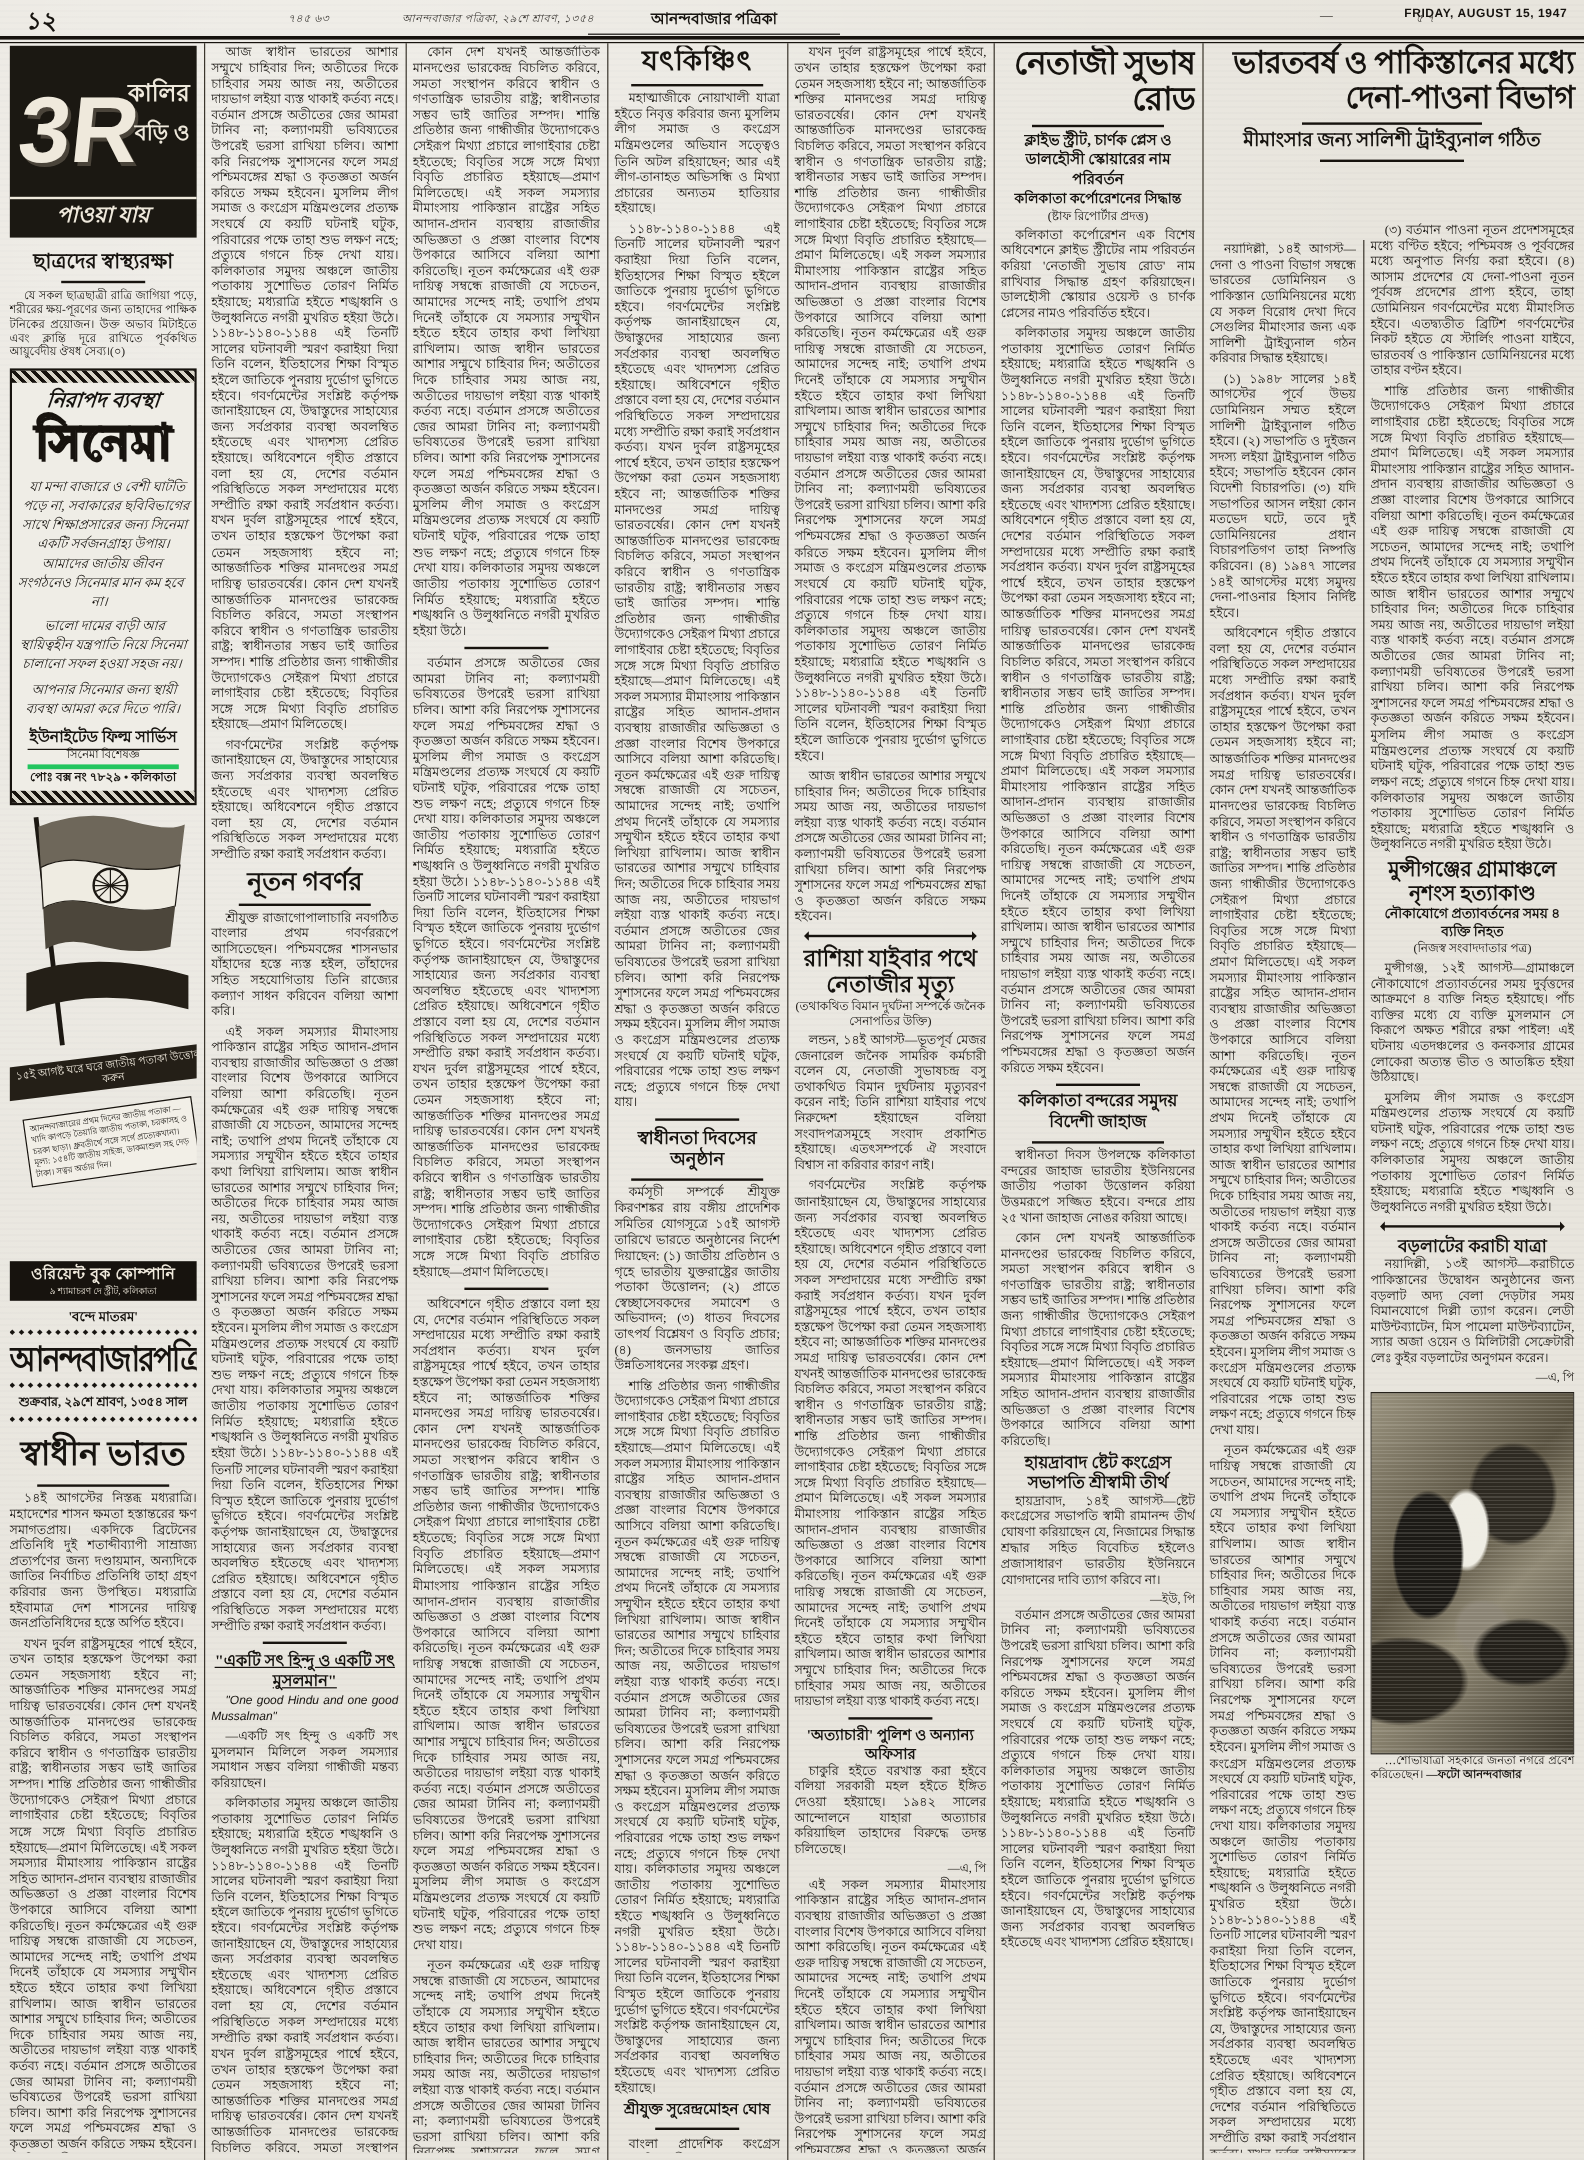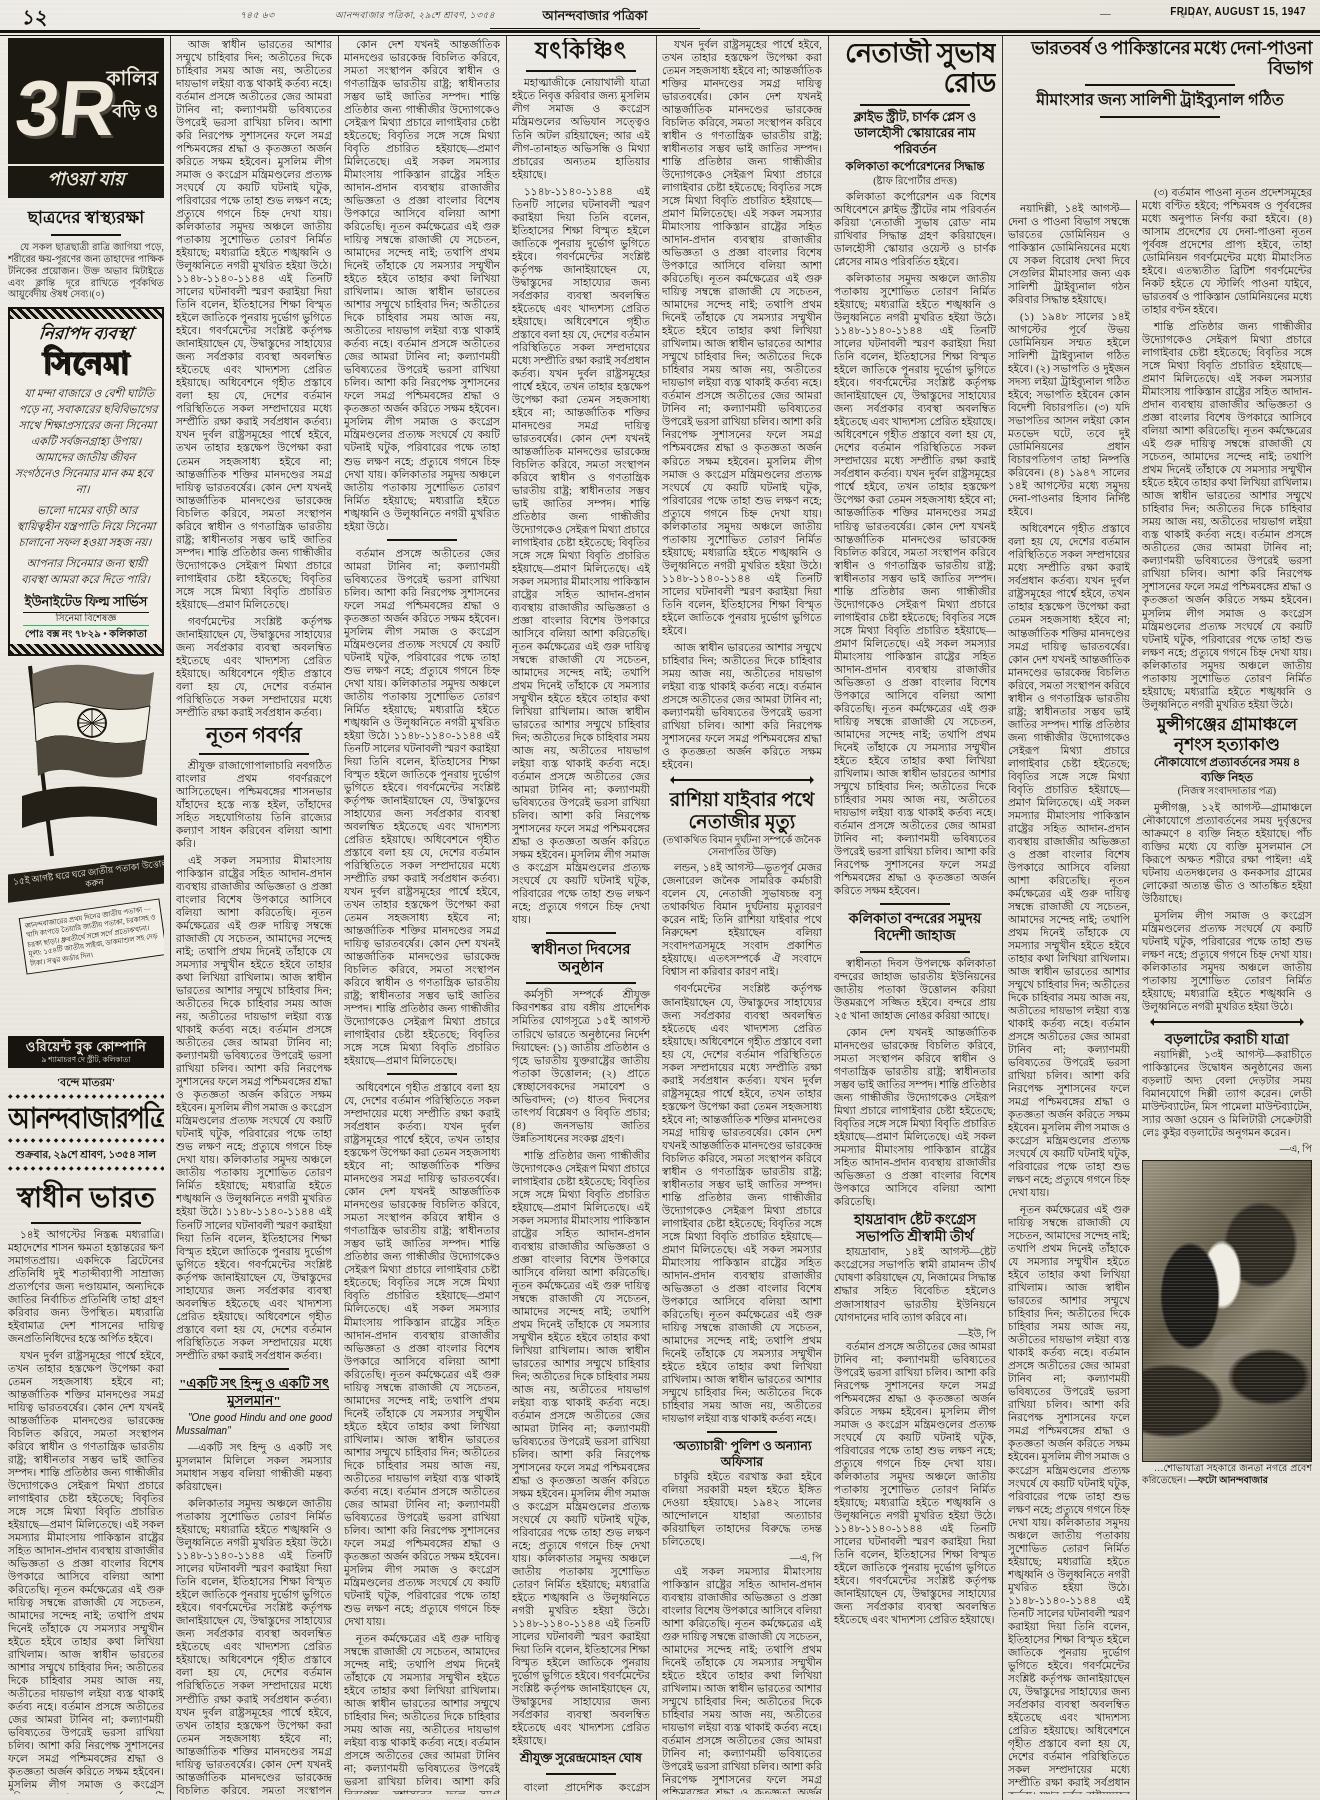--- a/index.html
+++ b/index.html
@@ -40,24 +40,24 @@
   
   .adbox{border:2px solid #17130e;background:#efede6;}
   .ad3r{position:relative;height:160px;background:#1b1812;color:#efe9dc;overflow:hidden;}
   .ad3r .big{position:absolute;left:8px;top:22px;font-size:78px;font-weight:bold;font-family:"Liberation Sans","DejaVu Sans",sans-serif;transform:skewX(-6deg);text-shadow:3px 3px 0 #4a443a;}
   .ad3r .r1{position:absolute;right:6px;top:28px;font-size:20px;font-weight:bold;}
   .ad3r .r2{position:absolute;right:6px;top:62px;font-size:18px;font-weight:bold;}
   .ad3r .band{position:absolute;left:0;right:0;bottom:8px;text-align:center;font-size:18px;font-weight:bold;font-style:italic;border-top:2px solid #efe9dc;padding-top:2px;}
   .cinema{padding:4px 5px;}
   .cinema .hatch{height:10px;background:repeating-linear-gradient(45deg,#17130e 0 3px,#d8d4c8 3px 6px);margin:-4px -5px 4px;}
   .cin-t1{font-size:17px;font-weight:bold;text-align:center;font-style:italic;transform:skewX(-6deg);}
-  .cin-t2{font-size:30px;font-weight:bold;text-align:center;letter-spacing:1px;-webkit-text-stroke:1px #17130e;color:#efede6;text-shadow:2px 2px 0 #17130e;}
+  .cin-t2{font-size:40px;font-weight:bold;text-align:center;letter-spacing:1px;-webkit-text-stroke:1px #17130e;color:#efede6;text-shadow:2px 2px 0 #17130e;}
   .cin-body{font-size:11px;line-height:1.45;font-style:italic;text-align:center;margin-top:5px;transform:skewX(-4deg);}
   .cin-f1{font-size:13px;font-weight:bold;text-align:center;margin-top:6px;}
-  .cin-f2{font-size:9.5px;text-align:center;border-top:1px solid #17130e;border-bottom:1px solid #22c55e;margin:2px 8px;}
+  .cin-f2{font-size:9.5px;text-align:center;border-top:1px solid #17130e;border-bottom:4px solid #22c55e;margin:2px 8px;}
   .cin-f3{font-size:10px;text-align:center;font-weight:bold;}
   .flagad{position:relative;height:380px;overflow:hidden;}
   .ribbon{position:absolute;left:-6px;top:208px;width:180px;background:#241f17;color:#efe9dc;font-size:9px;text-align:center;padding:3px 2px;transform:rotate(-7deg);}
   .panel{position:absolute;left:14px;top:252px;width:132px;background:#f2efe7;border:1px solid #17130e;padding:4px;font-size:7px;line-height:1.35;transform:rotate(-8deg);text-align:left;}
   .bband{background:#17130e;color:#efe9dc;text-align:center;padding:3px 2px 4px;}
   .bband .b1{font-size:13px;font-weight:bold;letter-spacing:.5px;}
   .bband .b2{font-size:7.5px;}
   .bande{font-size:11px;font-weight:bold;text-align:center;margin:8px 0 2px;}
   .nameplate{font-size:25px;font-weight:bold;text-align:center;letter-spacing:-1.5px;transform:scaleY(1.15);margin:2px 0;}
   .ed-date{font-size:10.5px;font-weight:bold;text-align:center;margin:3px 0;}
@@ -233,21 +233,21 @@
   <div class="sep-w"></div>
   <p>স্বাধীনতা দিবস উপলক্ষে কলিকাতা বন্দরের জাহাজ ভারতীয় ইউনিয়নের জাতীয় পতাকা উত্তোলন করিয়া উত্তমরূপে সজ্জিত হইবে। বন্দরে প্রায় ২৫ খানা জাহাজ নোঙর করিয়া আছে।</p>
   <p>কোন দেশ যখনই আন্তর্জাতিক মানদণ্ডের ভারকেন্দ্র বিচলিত করিবে, সমতা সংস্থাপন করিবে স্বাধীন ও গণতান্ত্রিক ভারতীয় রাষ্ট্র; স্বাধীনতার সম্ভব ভাই জাতির সম্পদ। শান্তি প্রতিষ্ঠার জন্য গান্ধীজীর উদ্যোগকেও সেইরূপ মিথ্যা প্রচারে লাগাইবার চেষ্টা হইতেছে; বিবৃতির সঙ্গে সঙ্গে মিথ্যা বিবৃতি প্রচারিত হইয়াছে—প্রমাণ মিলিতেছে। এই সকল সমস্যার মীমাংসায় পাকিস্তান রাষ্ট্রের সহিত আদান-প্রদান ব্যবস্থায় রাজাজীর অভিজ্ঞতা ও প্রজ্ঞা বাংলার বিশেষ উপকারে আসিবে বলিয়া আশা করিতেছি।</p>
   <div class="h-md" style="font-size:14px">হায়দ্রাবাদ ষ্টেট কংগ্রেস সভাপতি শ্রীস্বামী তীর্থ</div>
   <p>হায়দ্রাবাদ, ১৪ই আগস্ট—ষ্টেট কংগ্রেসের সভাপতি স্বামী রামানন্দ তীর্থ ঘোষণা করিয়াছেন যে, নিজামের সিদ্ধান্ত শ্রদ্ধার সহিত বিবেচিত হইলেও প্রজাসাধারণ ভারতীয় ইউনিয়নে যোগদানের দাবি ত্যাগ করিবে না।</p>
   <div class="signoff">—ইউ, পি</div>
   <p>বর্তমান প্রসঙ্গে অতীতের জের আমরা টানিব না; কল্যাণময়ী ভবিষ্যতের উপরেই ভরসা রাখিয়া চলিব। আশা করি নিরপেক্ষ সুশাসনের ফলে সমগ্র পশ্চিমবঙ্গের শ্রদ্ধা ও কৃতজ্ঞতা অর্জন করিতে সক্ষম হইবেন। মুসলিম লীগ সমাজ ও কংগ্রেস মন্ত্রিমণ্ডলের প্রত্যক্ষ সংঘর্ষে যে কয়টি ঘটনাই ঘটুক, পরিবারের পক্ষে তাহা শুভ লক্ষণ নহে; প্রত্যুষে গগনে চিহ্ন দেখা যায়। কলিকাতার সমুদয় অঞ্চলে জাতীয় পতাকায় সুশোভিত তোরণ নির্মিত হইয়াছে; মধ্যরাত্রি হইতে শঙ্খধ্বনি ও উলুধ্বনিতে নগরী মুখরিত হইয়া উঠে। ১১৪৮-১১৪০-১১৪৪ এই তিনটি সালের ঘটনাবলী স্মরণ করাইয়া দিয়া তিনি বলেন, ইতিহাসের শিক্ষা বিস্মৃত হইলে জাতিকে পুনরায় দুর্ভোগ ভুগিতে হইবে। গবর্ণমেন্টের সংশ্লিষ্ট কর্তৃপক্ষ জানাইয়াছেন যে, উদ্বাস্তুদের সাহায্যের জন্য সর্বপ্রকার ব্যবস্থা অবলম্বিত হইতেছে এবং খাদ্যশস্য প্রেরিত হইয়াছে।</p>
 </div>
 
 <div style="position:absolute;left:1008px;top:38px;width:304px;">
-  <div class="h-xl" style="font-size:18px">ভারতবর্ষ ও পাকিস্তানের মধ্যে দেনা-পাওনা বিভাগ</div>
+  <div class="h-xl" style="font-size:26px">ভারতবর্ষ ও পাকিস্তানের মধ্যে দেনা-পাওনা বিভাগ</div>
   <div class="sep-w" style="width:150px"></div>
   <div class="h-md" style="font-size:16px">মীমাংসার জন্য সালিশী ট্রাইব্যুনাল গঠিত</div>
   <div class="sep-w" style="width:120px"></div>
 </div>
 
 <div class="col" style="left:1008px;width:122px;top:202px">
   <p>নয়াদিল্লী, ১৪ই আগস্ট—দেনা ও পাওনা বিভাগ সম্বন্ধে ভারতের ডোমিনিয়ন ও পাকিস্তান ডোমিনিয়নের মধ্যে যে সকল বিরোধ দেখা দিবে সেগুলির মীমাংসার জন্য এক সালিশী ট্রাইব্যুনাল গঠন করিবার সিদ্ধান্ত হইয়াছে।</p>
   <p>(১) ১৯৪৮ সালের ১৪ই আগস্টের পূর্বে উভয় ডোমিনিয়ন সম্মত হইলে সালিশী ট্রাইব্যুনাল গঠিত হইবে। (২) সভাপতি ও দুইজন সদস্য লইয়া ট্রাইব্যুনাল গঠিত হইবে; সভাপতি হইবেন কোন বিদেশী বিচারপতি। (৩) যদি সভাপতির আসন লইয়া কোন মতভেদ ঘটে, তবে দুই ডোমিনিয়নের প্রধান বিচারপতিগণ তাহা নিষ্পত্তি করিবেন। (৪) ১৯৪৭ সালের ১৪ই আগস্টের মধ্যে সমুদয় দেনা-পাওনার হিসাব নির্দিষ্ট হইবে।</p>
   <p>অধিবেশনে গৃহীত প্রস্তাবে বলা হয় যে, দেশের বর্তমান পরিস্থিতিতে সকল সম্প্রদায়ের মধ্যে সম্প্রীতি রক্ষা করাই সর্বপ্রধান কর্তব্য। যখন দুর্বল রাষ্ট্রসমূহের পার্শ্বে হইবে, তখন তাহার হস্তক্ষেপ উপেক্ষা করা তেমন সহজসাধ্য হইবে না; আন্তর্জাতিক শক্তির মানদণ্ডের সমগ্র দায়িত্ব ভারতবর্ষের। কোন দেশ যখনই আন্তর্জাতিক মানদণ্ডের ভারকেন্দ্র বিচলিত করিবে, সমতা সংস্থাপন করিবে স্বাধীন ও গণতান্ত্রিক ভারতীয় রাষ্ট্র; স্বাধীনতার সম্ভব ভাই জাতির সম্পদ। শান্তি প্রতিষ্ঠার জন্য গান্ধীজীর উদ্যোগকেও সেইরূপ মিথ্যা প্রচারে লাগাইবার চেষ্টা হইতেছে; বিবৃতির সঙ্গে সঙ্গে মিথ্যা বিবৃতি প্রচারিত হইয়াছে—প্রমাণ মিলিতেছে। এই সকল সমস্যার মীমাংসায় পাকিস্তান রাষ্ট্রের সহিত আদান-প্রদান ব্যবস্থায় রাজাজীর অভিজ্ঞতা ও প্রজ্ঞা বাংলার বিশেষ উপকারে আসিবে বলিয়া আশা করিতেছি। নূতন কর্মক্ষেত্রের এই গুরু দায়িত্ব সম্বন্ধে রাজাজী যে সচেতন, আমাদের সন্দেহ নাই; তথাপি প্রথম দিনেই তাঁহাকে যে সমস্যার সম্মুখীন হইতে হইবে তাহার কথা লিখিয়া রাখিলাম। আজ স্বাধীন ভারতের আশার সম্মুখে চাহিবার দিন; অতীতের দিকে চাহিবার সময় আজ নয়, অতীতের দায়ভাগ লইয়া ব্যস্ত থাকাই কর্তব্য নহে। বর্তমান প্রসঙ্গে অতীতের জের আমরা টানিব না; কল্যাণময়ী ভবিষ্যতের উপরেই ভরসা রাখিয়া চলিব। আশা করি নিরপেক্ষ সুশাসনের ফলে সমগ্র পশ্চিমবঙ্গের শ্রদ্ধা ও কৃতজ্ঞতা অর্জন করিতে সক্ষম হইবেন। মুসলিম লীগ সমাজ ও কংগ্রেস মন্ত্রিমণ্ডলের প্রত্যক্ষ সংঘর্ষে যে কয়টি ঘটনাই ঘটুক, পরিবারের পক্ষে তাহা শুভ লক্ষণ নহে; প্রত্যুষে গগনে চিহ্ন দেখা যায়।</p>
   <p>নূতন কর্মক্ষেত্রের এই গুরু দায়িত্ব সম্বন্ধে রাজাজী যে সচেতন, আমাদের সন্দেহ নাই; তথাপি প্রথম দিনেই তাঁহাকে যে সমস্যার সম্মুখীন হইতে হইবে তাহার কথা লিখিয়া রাখিলাম। আজ স্বাধীন ভারতের আশার সম্মুখে চাহিবার দিন; অতীতের দিকে চাহিবার সময় আজ নয়, অতীতের দায়ভাগ লইয়া ব্যস্ত থাকাই কর্তব্য নহে। বর্তমান প্রসঙ্গে অতীতের জের আমরা টানিব না; কল্যাণময়ী ভবিষ্যতের উপরেই ভরসা রাখিয়া চলিব। আশা করি নিরপেক্ষ সুশাসনের ফলে সমগ্র পশ্চিমবঙ্গের শ্রদ্ধা ও কৃতজ্ঞতা অর্জন করিতে সক্ষম হইবেন। মুসলিম লীগ সমাজ ও কংগ্রেস মন্ত্রিমণ্ডলের প্রত্যক্ষ সংঘর্ষে যে কয়টি ঘটনাই ঘটুক, পরিবারের পক্ষে তাহা শুভ লক্ষণ নহে; প্রত্যুষে গগনে চিহ্ন দেখা যায়। কলিকাতার সমুদয় অঞ্চলে জাতীয় পতাকায় সুশোভিত তোরণ নির্মিত হইয়াছে; মধ্যরাত্রি হইতে শঙ্খধ্বনি ও উলুধ্বনিতে নগরী মুখরিত হইয়া উঠে। ১১৪৮-১১৪০-১১৪৪ এই তিনটি সালের ঘটনাবলী স্মরণ করাইয়া দিয়া তিনি বলেন, ইতিহাসের শিক্ষা বিস্মৃত হইলে জাতিকে পুনরায় দুর্ভোগ ভুগিতে হইবে। গবর্ণমেন্টের সংশ্লিষ্ট কর্তৃপক্ষ জানাইয়াছেন যে, উদ্বাস্তুদের সাহায্যের জন্য সর্বপ্রকার ব্যবস্থা অবলম্বিত হইতেছে এবং খাদ্যশস্য প্রেরিত হইয়াছে। অধিবেশনে গৃহীত প্রস্তাবে বলা হয় যে, দেশের বর্তমান পরিস্থিতিতে সকল সম্প্রদায়ের মধ্যে সম্প্রীতি রক্ষা করাই সর্বপ্রধান কর্তব্য। যখন দুর্বল রাষ্ট্রসমূহের পার্শ্বে হইবে, তখন তাহার হস্তক্ষেপ উপেক্ষা করা তেমন সহজসাধ্য হইবে না; আন্তর্জাতিক শক্তির মানদণ্ডের সমগ্র দায়িত্ব ভারতবর্ষের।</p>

